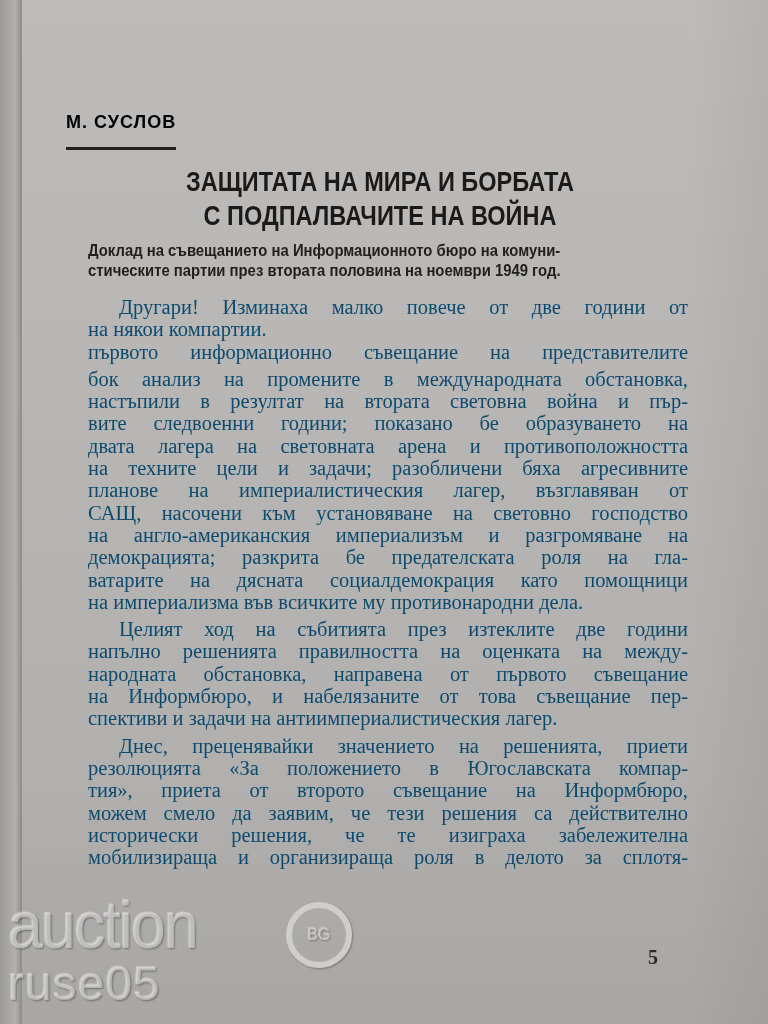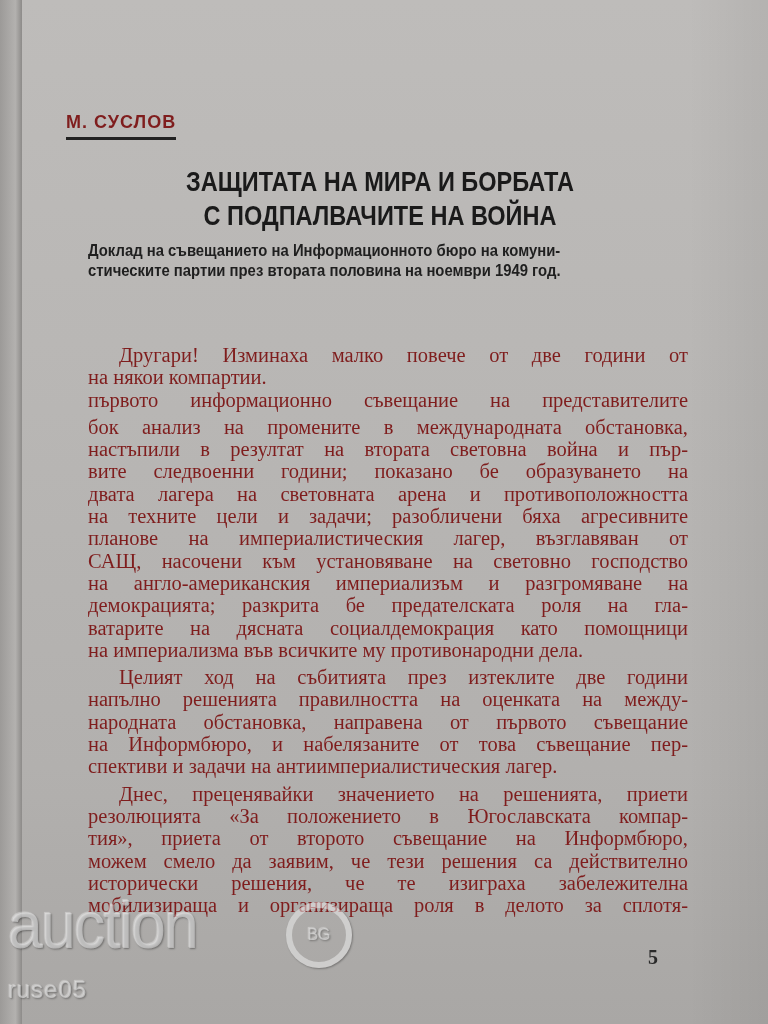--- a/index.html
+++ b/index.html
@@ -18,23 +18,23 @@
       background: linear-gradient(180deg, #bebcba 0%, #b8b6b4 40%, #b2b0ae 75%, #a9a7a5 100%);
     }
     .page-shade {
       position: absolute; right: 0; top: 0; width: 80px; height: 1024px;
       background: linear-gradient(to right, rgba(0,0,0,0), rgba(0,0,0,0.05));
     }
     .author {
       position: absolute; left: 66px; top: 112px;
       font-family: "Liberation Sans", sans-serif;
       font-weight: bold; font-size: 18px; letter-spacing: 1px;
-      color: #7f1d1d;
+      color: #000000;
       border-bottom: 3px solid #222;
-      padding-bottom: 4px;
+      padding-bottom: 14px;
     }
     .title {
       position: absolute; left: 60px; width: 640px; top: 165px;
       text-align: center;
       font-family: "Liberation Sans", sans-serif;
       font-weight: bold; font-size: 28px; line-height: 34px;
       color: #1a1a1a;
       transform: scaleX(0.84); transform-origin: center top;
     }
     .title div { white-space: nowrap; }
@@ -44,22 +44,21 @@
       font-weight: bold; font-size: 16.5px; line-height: 20px;
       color: #1f1f1f;
       transform: scaleX(0.9); transform-origin: left top;
       text-align: justify;
     }
     .subtitle div { white-space: nowrap; }
     .body-text {
       position: absolute; left: 88px; top: 296px; width: 600px;
       font-family: "Liberation Serif", serif;
       font-size: 20.5px; line-height: 22.3px;
-      color: #7f1d1d;
-      margin-top: 48px;
+      color: #0c4a6e;
     }
     .body-text .line { white-space: nowrap; display: block; text-align-last: justify; text-align: justify; }
     .body-text .line.last { text-align-last: left; }
     .body-text .line.indent { padding-left: 31px; }
     .body-text .para-gap { height: 5px; }
     .page-number {
       position: absolute; left: 648px; top: 946px;
       font-family: "Liberation Serif", serif; font-weight: bold;
       font-size: 20px; color: #2a2a2a;
     }
@@ -69,21 +68,21 @@
       color: rgba(235,235,235,0.55);
       text-shadow: 1px 1px 2px rgba(0,0,0,0.35), -1px -1px 1px rgba(255,255,255,0.4);
     }
     .watermark .wm-main { font-size: 66px; line-height: 70px; letter-spacing: -2px; display: inline-block; transform: scaleX(0.95); transform-origin: left; }
     .watermark .wm-badge {
       position: absolute; left: 278px; top: 12px; width: 54px; height: 54px;
       border-radius: 50%; border: 6px solid rgba(235,235,235,0.55);
       box-shadow: 1px 1px 2px rgba(0,0,0,0.3);
       font-size: 16px; line-height: 54px; text-align: center;
     }
-    .watermark .wm-user { font-size: 24px; line-height: 44px; letter-spacing: 1px; display: block; margin-top: 8px; }
+    .watermark .wm-user { font-size: 48px; line-height: 44px; letter-spacing: 1px; display: block; margin-top: 2px; }
   </style>
 </head>
 <body>
 
 <div class="left-page-edge"></div>
 
 <div class="page">
   <div class="page-shade"></div>
 </div>
 

